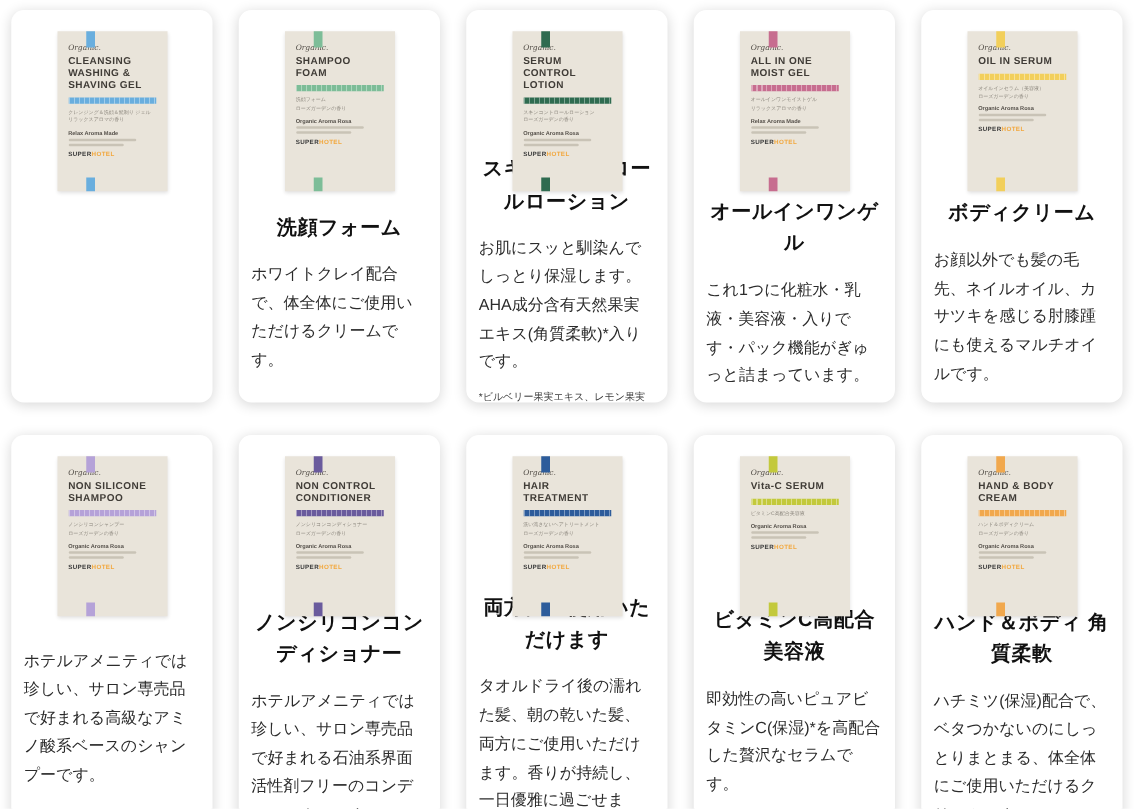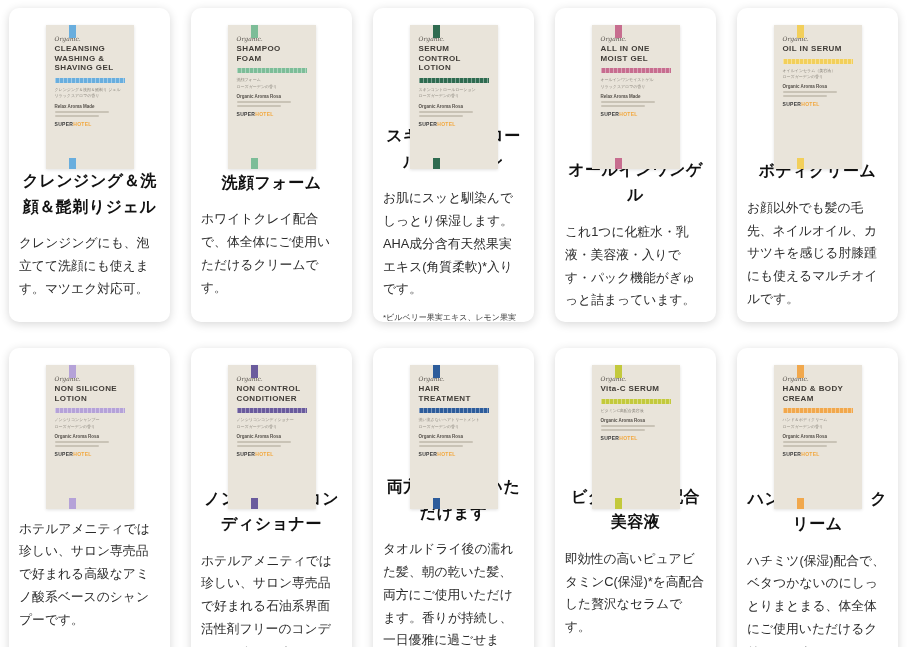--- a/index.html
+++ b/index.html
@@ -11,21 +11,21 @@
     display:grid;grid-template-columns:repeat(5,1fr);
     column-gap:21px;row-gap:26px;padding:8px 9px 0 9px;
   }
   .card{
     background:#fff;border-radius:10px;height:314px;
     box-shadow:0 2px 10px rgba(0,0,0,.16);
     display:flex;flex-direction:column;overflow:hidden;
   }
   .pkg-wrap{flex:none;height:134px;display:flex;justify-content:center;align-items:flex-start;padding-top:17px;}
   .pkg{
-    width:88px;height:144px;background:#e9e4da;position:relative;
+    width:88px;height:128px;background:#e9e4da;position:relative;
     padding:10px 9px 0 9px;box-sizing:border-box;
     box-shadow:0 1px 3px rgba(0,0,0,.12);
   }
   .tab{position:absolute;left:27%;width:7px;height:13px;background:var(--accent);}
   .tab.top{top:0;} .tab.bottom{bottom:0;height:11px;}
   .pkg-script{font-family:"DejaVu Serif",serif;font-style:italic;font-size:6px;color:#55504a;margin-bottom:2px;}
   .pkg-name{font-size:8px;font-weight:bold;letter-spacing:.4px;line-height:1.2;color:#403c37;}
   .pkg-bar{
     height:5px;background-color:var(--accent);margin:5px 0 4px 0;
     background-image:repeating-linear-gradient(90deg,rgba(255,255,255,.38) 0 1px,transparent 1px 4px);
@@ -61,25 +61,20 @@
         <div class="pkg-jp">リラックスアロマの香り</div>
         <div class="pkg-brand">Relax Aroma Made</div>
         <div class="fine f1"></div>
         <div class="fine f2"></div>
         <div class="pkg-logo">
           <span class="lg-super">SUPER</span><span class="lg-hotel">HOTEL</span>
         </div>
         <span class="tab bottom"></span>
       </div>
     </div>
-    <div class="text-group">
-      <h3 class="title">クレンジング＆洗顔＆髭剃りジェル</h3>
-      <p class="desc">クレンジングにも、泡立てて洗顔にも使えます。マツエク対応可。</p>
-
-    </div>
   </article>
     <article class="card" style="--accent: #7dbd98;">
     <div class="pkg-wrap">
       <div class="pkg">
         <span class="tab top"></span>
         <div class="pkg-script">Organic.</div>
         <div class="pkg-name">SHAMPOO FOAM</div>
         <div class="pkg-bar"></div>
         <div class="pkg-jp">洗顔フォーム</div>
         <div class="pkg-jp">ローズガーデンの香り</div>
@@ -168,21 +163,21 @@
       <h3 class="title">ボディクリーム</h3>
       <p class="desc">お顔以外でも髪の毛先、ネイルオイル、カサツキを感じる肘膝踵にも使えるマルチオイルです。</p>
 
     </div>
   </article>
     <article class="card" style="--accent: #b5a2d8;">
     <div class="pkg-wrap">
       <div class="pkg">
         <span class="tab top"></span>
         <div class="pkg-script">Organic.</div>
-        <div class="pkg-name">NON SILICONE LOTION</div>
+        <div class="pkg-name">NON SILICONE SHAMPOO</div>
         <div class="pkg-bar"></div>
         <div class="pkg-jp">ノンシリコンシャンプー</div>
         <div class="pkg-jp">ローズガーデンの香り</div>
         <div class="pkg-brand">Organic Aroma Rosa</div>
         <div class="fine f1"></div>
         <div class="fine f2"></div>
         <div class="pkg-logo">
           <span class="lg-super">SUPER</span><span class="lg-hotel">HOTEL</span>
         </div>
         <span class="tab bottom"></span>
@@ -277,18 +272,18 @@
         <div class="pkg-brand">Organic Aroma Rosa</div>
         <div class="fine f1"></div>
         <div class="fine f2"></div>
         <div class="pkg-logo">
           <span class="lg-super">SUPER</span><span class="lg-hotel">HOTEL</span>
         </div>
         <span class="tab bottom"></span>
       </div>
     </div>
     <div class="text-group">
-      <h3 class="title">ハンド＆ボディ クリーム</h3>
+      <h3 class="title">ハンド＆ボディ 角質柔軟</h3>
       <p class="desc">ハチミツ(保湿)配合で、ベタつかないのにしっとりまとまる、体全体にご使用いただけるクリームです。</p>
 
     </div>
   </article>
   </main>
 
 </body></html>

